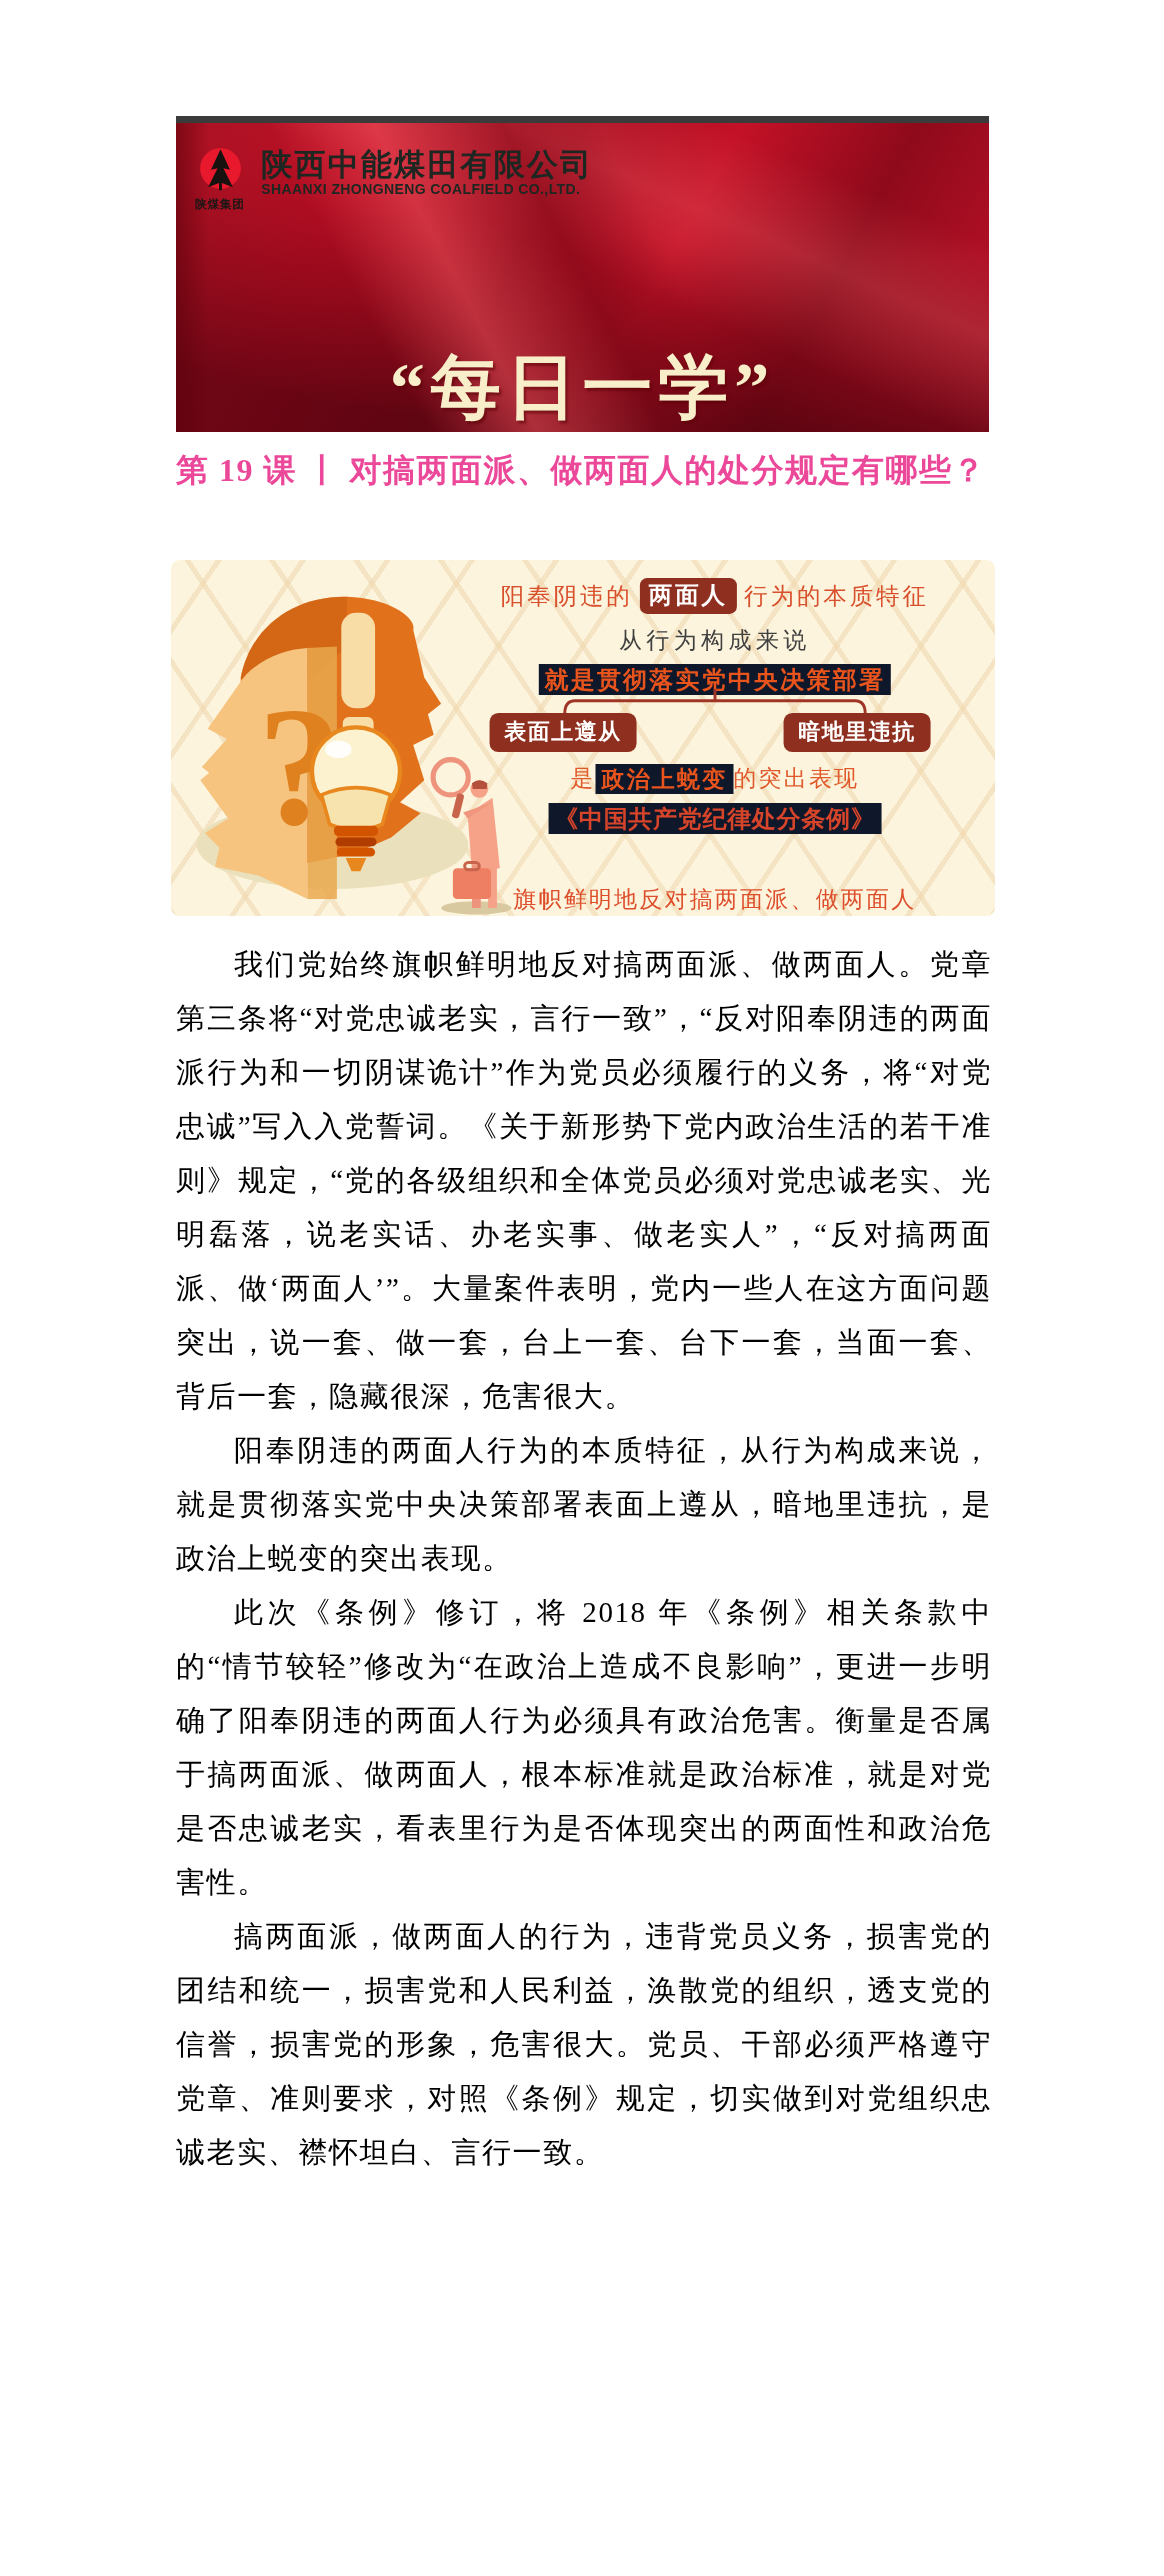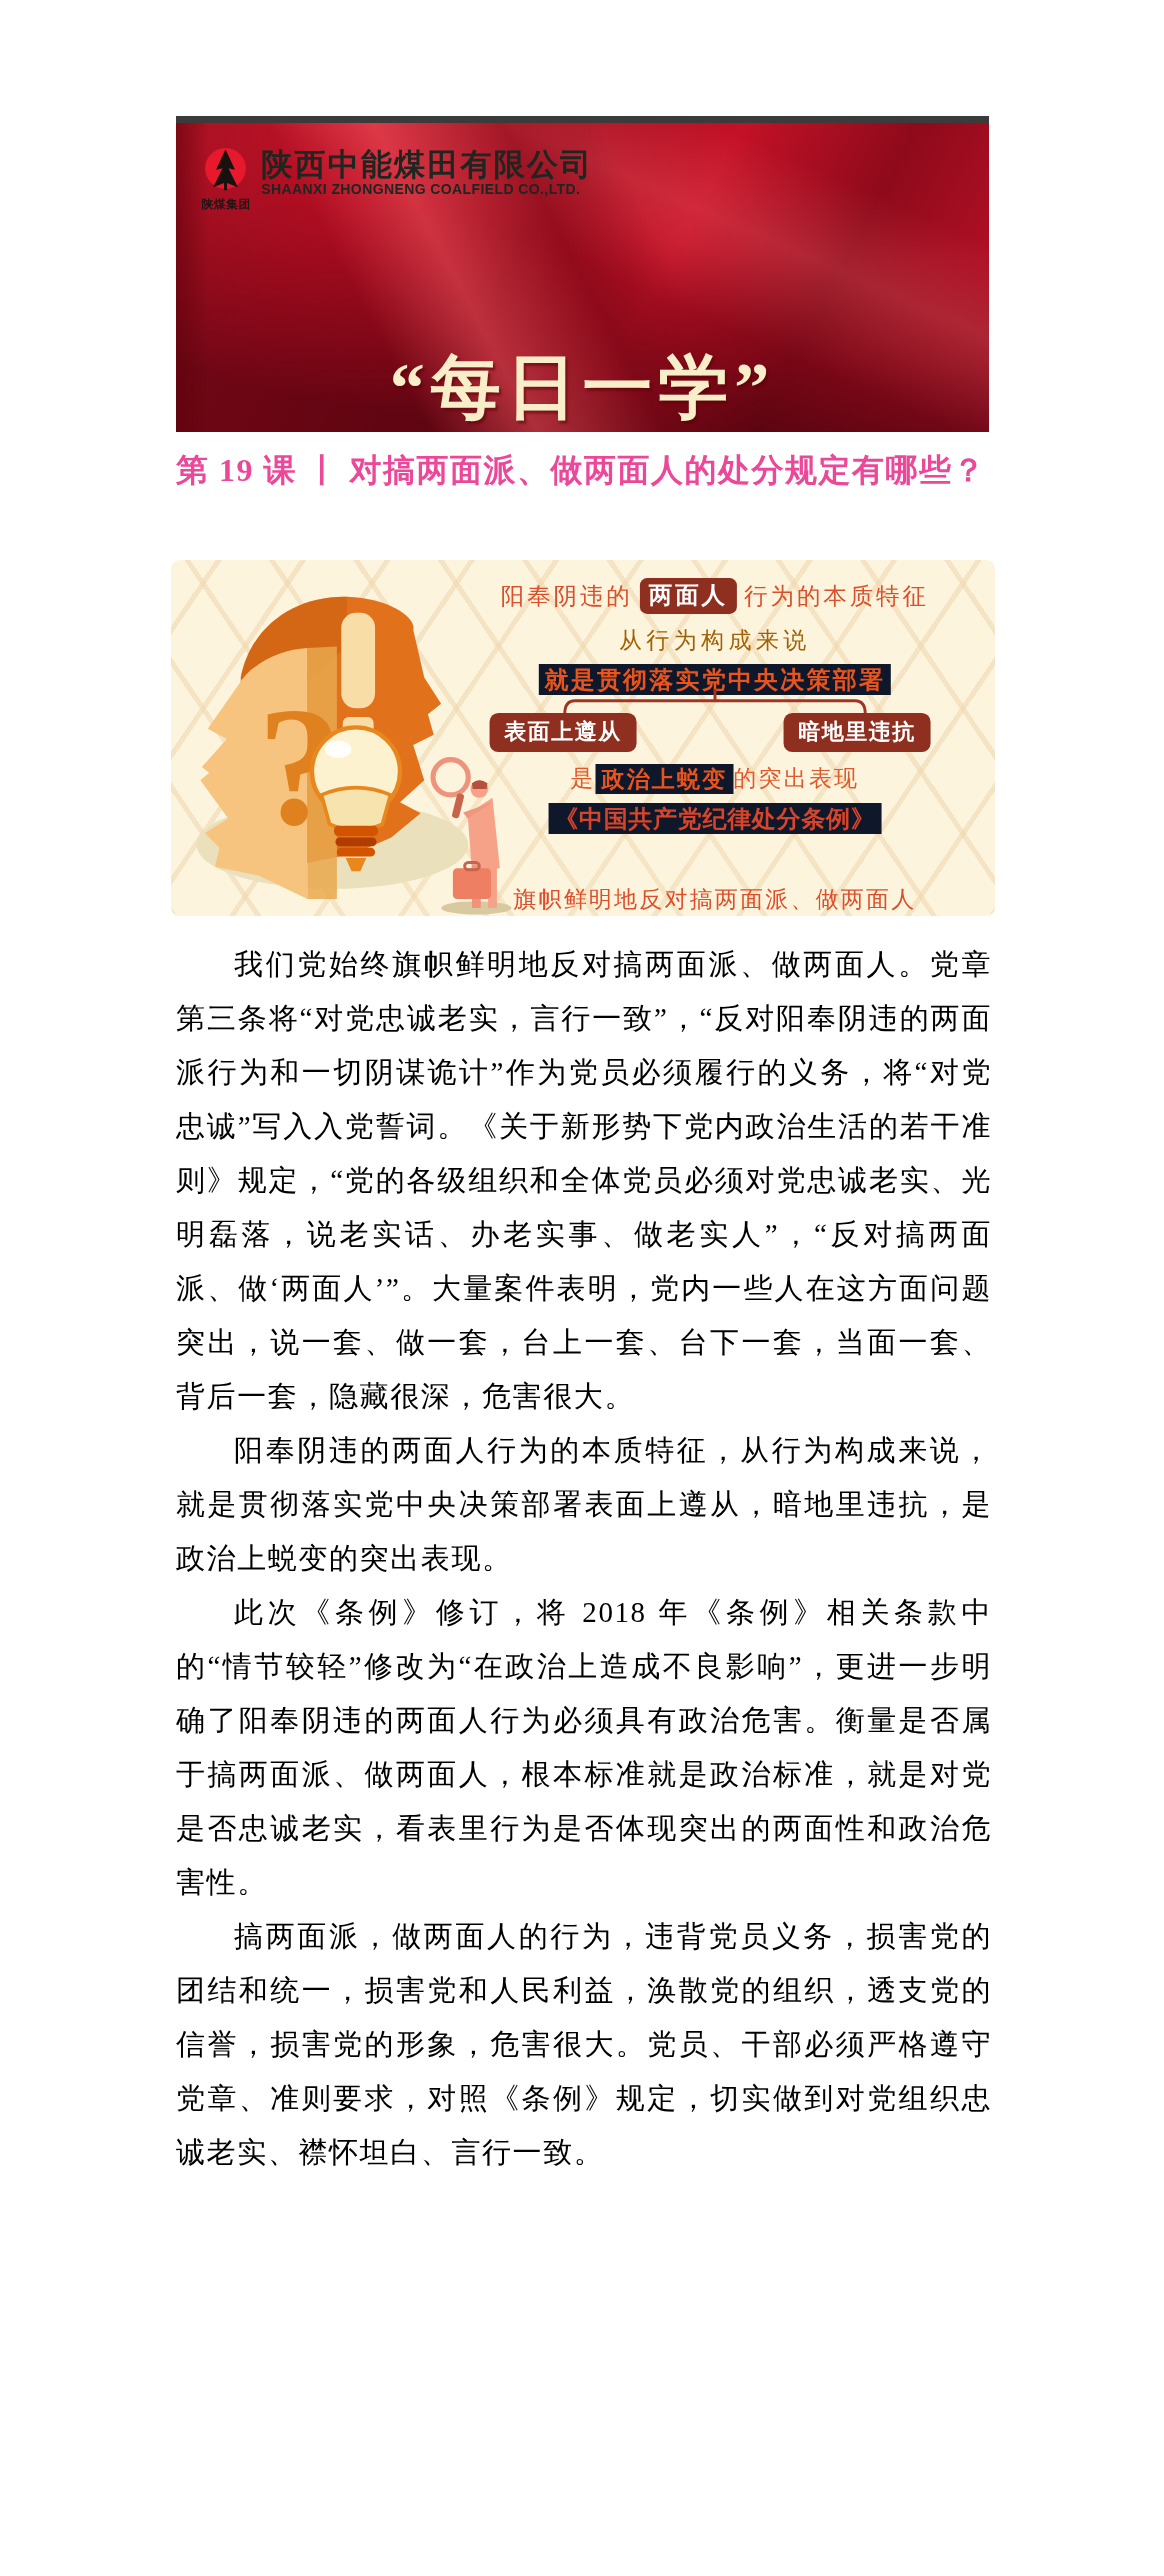--- a/index.html
+++ b/index.html
@@ -30,21 +30,21 @@
     background:
       linear-gradient(62deg, rgba(0,0,0,0) 26%, rgba(255,96,104,0.45) 37%, rgba(122,8,22,0.45) 50%, rgba(0,0,0,0) 60%),
       linear-gradient(24deg, rgba(0,0,0,0) 52%, rgba(255,130,130,0.22) 68%, rgba(0,0,0,0) 82%),
       linear-gradient(90deg, rgba(90,0,10,0.55) 0%, rgba(90,0,10,0) 4%);
     pointer-events:none;
   }
   .logo-row {
     position:absolute; top:22px; left:19px;
     display:flex; align-items:flex-start; gap:10.3px;
   }
-  .emblem { width:56px; text-align:right; }
+  .emblem { width:56px; text-align:left; }
   .emblem-caption {
     font-family:"Liberation Sans","DejaVu Sans",sans-serif;
     font-size:11.7px; font-weight:bold; color:#1c1714; letter-spacing:0.7px;
     margin-top:-1.5px;
   }
   .logo-text { padding-top:4.4px; }
   .company-zh {
     font-family:"Liberation Sans","DejaVu Sans",sans-serif;
     font-size:31px; font-weight:bold; color:#1d2621; letter-spacing:2.2px; line-height:32px;
   }
@@ -88,21 +88,21 @@
       repeating-linear-gradient(-56deg, rgba(224,184,122,0.45) 0 5.1px, rgba(0,0,0,0) 5.1px 70px);
   }
   .illustration { position:absolute; left:0; top:0; }
   .ig-line { position:absolute; left:66%; transform:translateX(-50%); white-space:nowrap; }
   .ig-l1 { top:17.6px; font-size:23.5px; color:#d8502c; letter-spacing:2.9px; }
   .ig-chip {
     display:inline-block; background:#8e2f1f; color:#ffffff;
     font-weight:bold; font-size:23.5px; padding:1.5px 8.8px 2.9px;
     border-radius:7.3px; margin:0 7.3px;
   }
-  .ig-l2 { top:65px; font-size:23px; color:#a16207; letter-spacing:4.4px; }
+  .ig-l2 { top:65px; font-size:23px; color:#404040; letter-spacing:4.4px; }
   .ig-l3 { top:103px; font-size:24px; font-weight:bold; color:#e8541c; letter-spacing:2.2px;
            font-family:"Liberation Sans","DejaVu Sans",sans-serif; }
   .hl { background:#0f172a; padding:1.5px 5.9px 2.9px; }
   .ig-bracket { position:absolute; left:66%; transform:translateX(-50%); top:129px; }
   .ig-box {
     position:absolute; transform:translateX(-50%);
     background:#8e2f1f; color:#ffffff; font-weight:bold; font-size:22px;
     font-family:"Liberation Sans","DejaVu Sans",sans-serif;
     padding:3.7px 14.7px 5.1px; border-radius:8.8px; letter-spacing:1.5px; white-space:nowrap;
     top:153px;

